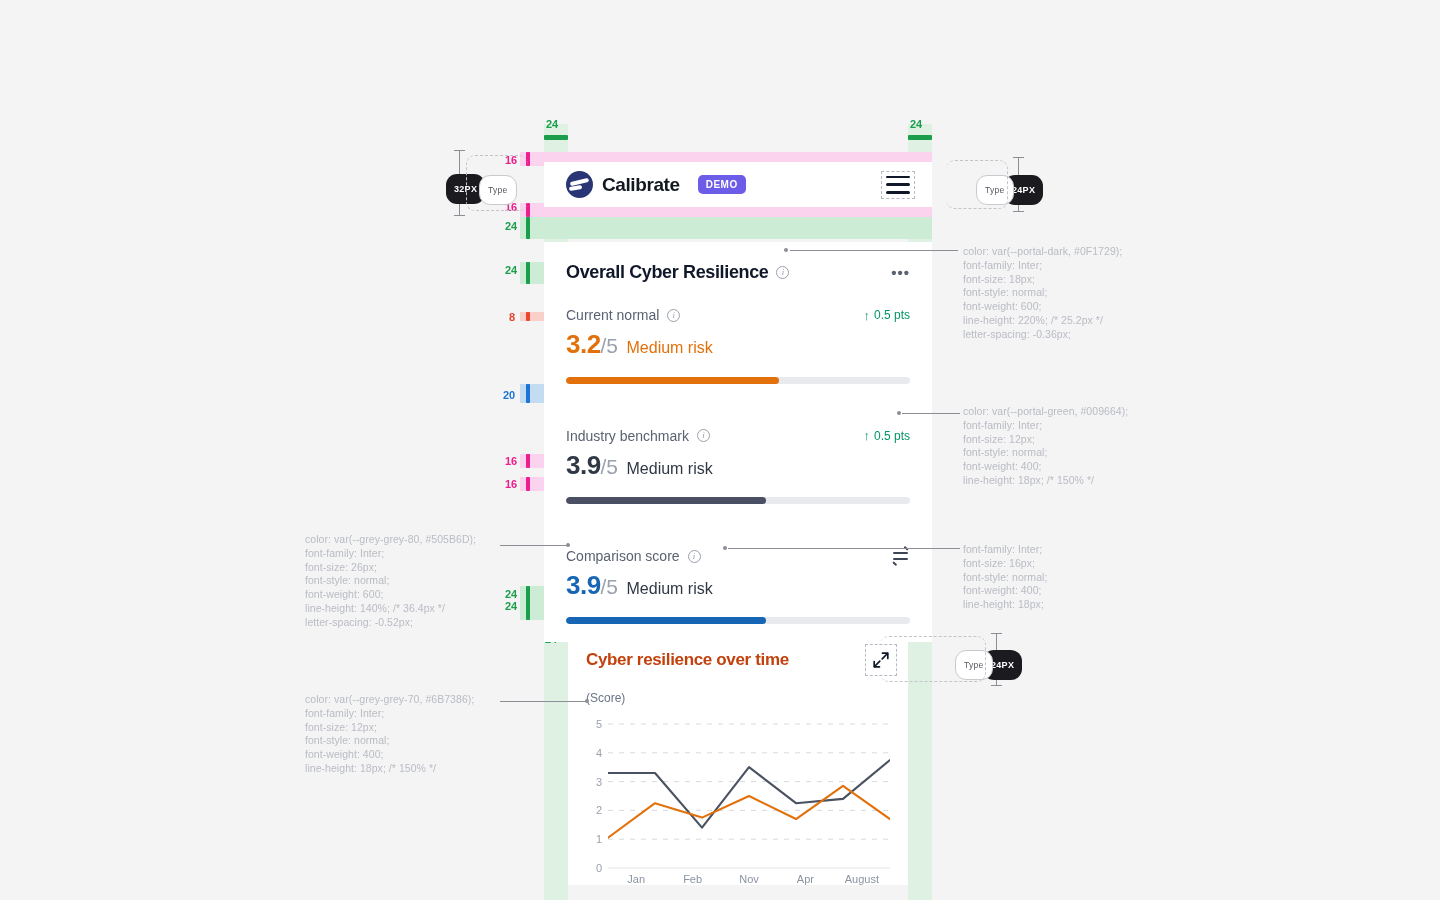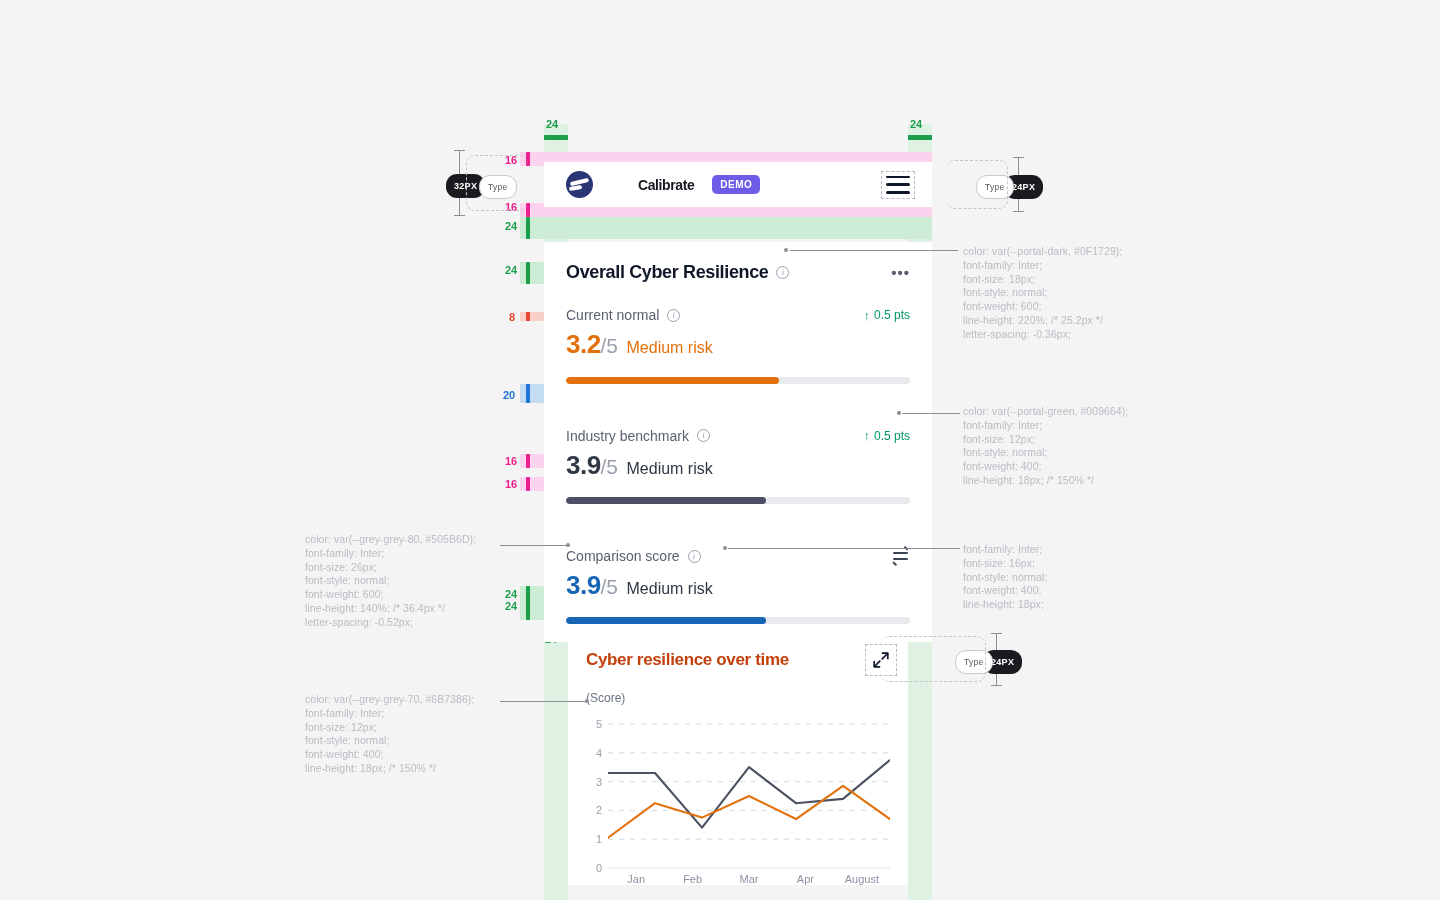--- a/index.html
+++ b/index.html
@@ -30,21 +30,21 @@
   }
   .logo-mark::before{
     content:""; position:absolute; left:4px; top:9px; width:19px; height:4px;
     background:#fff; border-radius:3px; transform:rotate(-13deg);
   }
   .logo-mark::after{
     content:""; position:absolute; left:3px; top:15px; width:13px; height:3.5px;
     background:#fff; border-radius:3px; transform:rotate(-9deg);
   }
   .brand-name {
-    font-size:14px; font-weight:700; color:#14181f; letter-spacing:-.4px;margin-left:36px;
+    font-size:19px; font-weight:700; color:#14181f; letter-spacing:-.4px;
   }
   .demo-badge {
     margin-left:9px; background:#6c5ce7; color:#fff; font-size:10px;
     font-weight:700; letter-spacing:.5px; padding:4px 8px; border-radius:5px;
   }
   .hamburger {
     margin-left:auto; width:24px; height:18px; display:flex; flex-direction:column;
     justify-content:space-between; position:relative;
   }
   .hamburger i { display:block; height:2.6px; background:#0f1729; border-radius:2px; }
@@ -145,21 +145,21 @@
   .ruler { position:absolute; width:1px; background:#8d8d95; }
   .ruler::before, .ruler::after {
     content:""; position:absolute; left:-5px; width:11px; height:1px; background:#8d8d95;
   }
   .ruler::before { top:0; }
   .ruler::after  { bottom:0; }
 
   .pill {
     position:absolute; border-radius:11px; font-size:9px; font-weight:700;
     letter-spacing:.3px; display:flex; align-items:center; justify-content:center;
-    height:24px; padding:8px 8px; white-space:nowrap;
+    height:30px; padding:8px 8px; white-space:nowrap;
   }
   .pill-dark { background:#1b1b1f; color:#fff; }
   .pill-out  { background:#fff; color:#55585f; border:1px solid #c9c9d0; font-weight:400; font-size:8.5px; }
 
   .callout-path { position:absolute; border:1px dashed #c3c3cc; border-radius:9px; }
 
   
   .spec {
     position:absolute; font-size:10.5px; line-height:13.8px; color:#b9bcc4;
     white-space:pre-line; letter-spacing:.05px;
@@ -345,21 +345,21 @@
           <line x1="0" x2="282" y1="6" y2="6" stroke="#d6d9de" stroke-width="1" stroke-dasharray="5 6"></line>
           <line x1="0" x2="282" y1="150" y2="150" stroke="#e3e5e9" stroke-width="1.2"></line>
           <path d="M0.00 54.96 L47.00 54.96 L94.00 109.68 L141.00 49.20 L188.00 85.20 L235.00 80.88 L282.00 42.00" fill="none" stroke="#4A5160" stroke-width="2.1" stroke-linejoin="round" stroke-linecap="round"></path>
           <path d="M0.00 119.76 L47.00 85.20 L94.00 99.60 L141.00 78.00 L188.00 101.04 L235.00 67.92 L282.00 101.04" fill="none" stroke="#E2700B" stroke-width="2.1" stroke-linejoin="round" stroke-linecap="round"></path>
         </svg>
     </div>
 
     <div class="xlabels">
       <span>Jan</span>
       <span>Feb</span>
-      <span>Mar</span>
+      <span>Nov</span>
       <span>Apr</span>
       <span>August</span>
     </div>
   </div>
 
   <div class="ruler" style="left:459px;top:150px;height:66px;"></div>
   <div class="pill pill-dark" style="left:446px;top:174px;">32PX</div>
   <div class="pill pill-out" style="left:479px;top:175px;">Type</div>
   <div class="callout-path" style="left:466px;top:155px;width:62px;height:56px;border-right:none;border-top-left-radius:9px;border-bottom-left-radius:9px;"></div>
 

